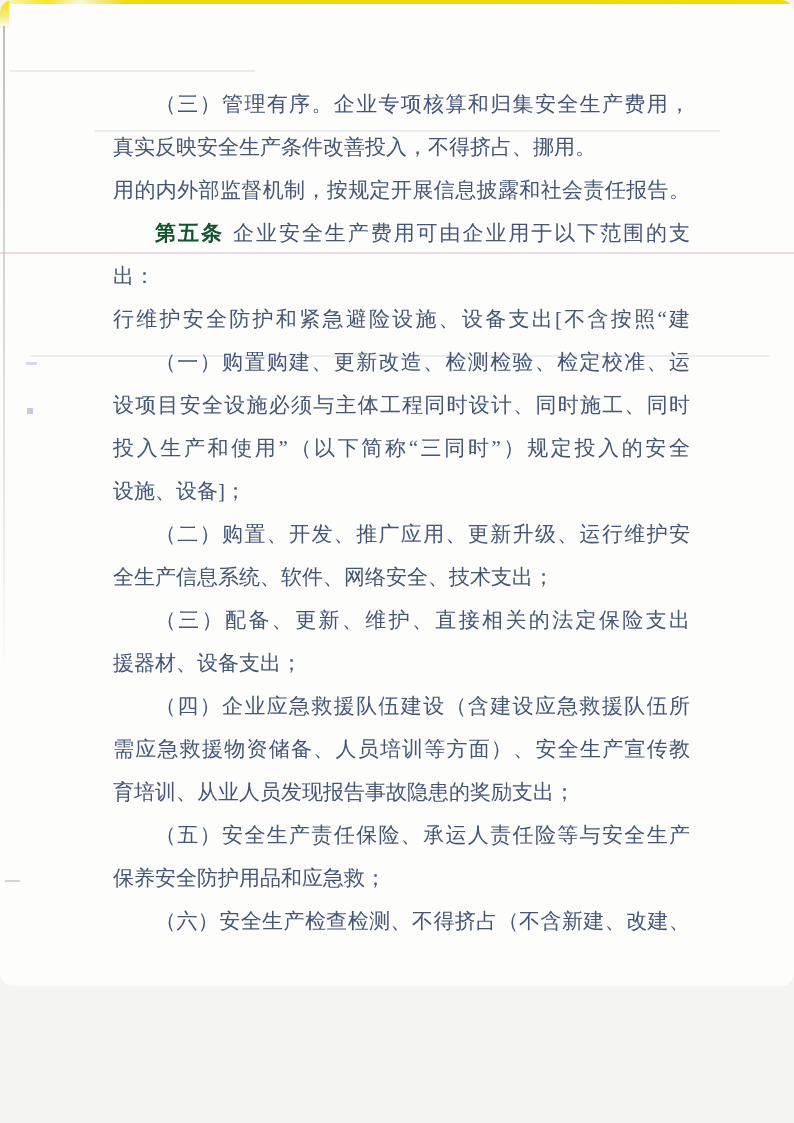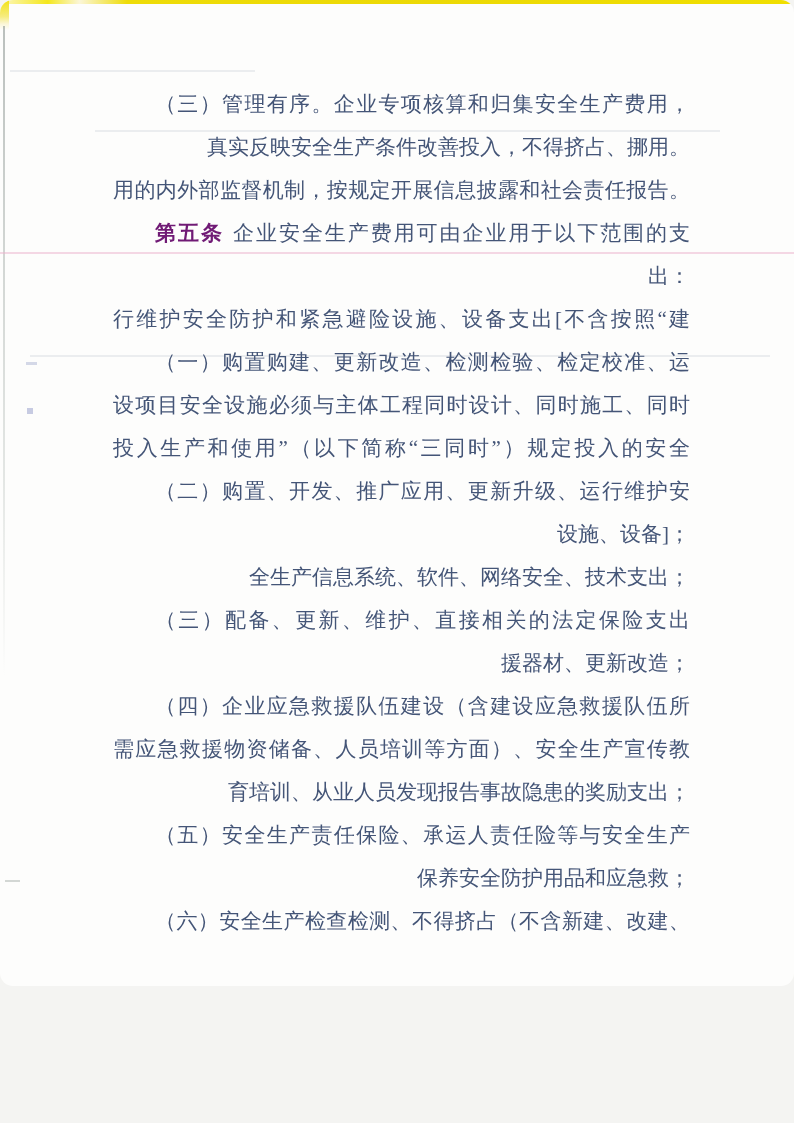--- a/index.html
+++ b/index.html
@@ -53,32 +53,32 @@
   .doc {
     position: absolute;
     left: 113px; top: 83px;
     width: 577px;
     color: #445577;
     font-size: 21px;
   }
   .line {
     height: 43px;
     line-height: 43px;
-    text-align: right;
+    text-align: left;
     white-space: nowrap;
   }
   .line.just {
     white-space: normal;
     text-align: justify;
     text-align-last: justify;
   }
   .line.indent { padding-left: 42px; }
   .line b {
     font-weight: 700;
-    color: #701a75;
+    color: #14532d;
     margin-right: 2px;
   }
 
   .pagenum {
     position: absolute;
     top: 1026px; left: 0;
     width: 794px;
     text-align: center;
     padding-right: 28px;
     box-sizing: border-box;
@@ -104,25 +104,25 @@
   <main class="doc">
       <div class="line indent just">（三）管理有序。企业专项核算和归集安全生产费用，</div>
       <div class="line">真实反映安全生产条件改善投入，不得挤占、挪用。</div>
       <div class="line just">用的内外部监督机制，按规定开展信息披露和社会责任报告。</div>
       <div class="line indent just"><b>第五条</b> 企业安全生产费用可由企业用于以下范围的支</div>
       <div class="line">出：</div>
       <div class="line just">行维护安全防护和紧急避险设施、设备支出[不含按照“建</div>
       <div class="line indent just">（一）购置购建、更新改造、检测检验、检定校准、运</div>
       <div class="line just">设项目安全设施必须与主体工程同时设计、同时施工、同时</div>
       <div class="line just">投入生产和使用”（以下简称“三同时”）规定投入的安全</div>
+      <div class="line">设施、设备]；</div>
       <div class="line indent just">（二）购置、开发、推广应用、更新升级、运行维护安</div>
-      <div class="line">设施、设备]；</div>
       <div class="line">全生产信息系统、软件、网络安全、技术支出；</div>
       <div class="line indent just">（三）配备、更新、维护、直接相关的法定保险支出</div>
-      <div class="line">援器材、更新改造；</div>
+      <div class="line">援器材、设备支出；</div>
       <div class="line indent just">（四）企业应急救援队伍建设（含建设应急救援队伍所</div>
       <div class="line just">需应急救援物资储备、人员培训等方面）、安全生产宣传教</div>
       <div class="line">育培训、从业人员发现报告事故隐患的奖励支出；</div>
       <div class="line indent just">（五）安全生产责任保险、承运人责任险等与安全生产</div>
       <div class="line">保养安全防护用品和应急救；</div>
       <div class="line indent just">（六）安全生产检查检测、不得挤占（不含新建、改建、</div>
     </main>
 
   <div class="pagenum">3</div>
 </div>

